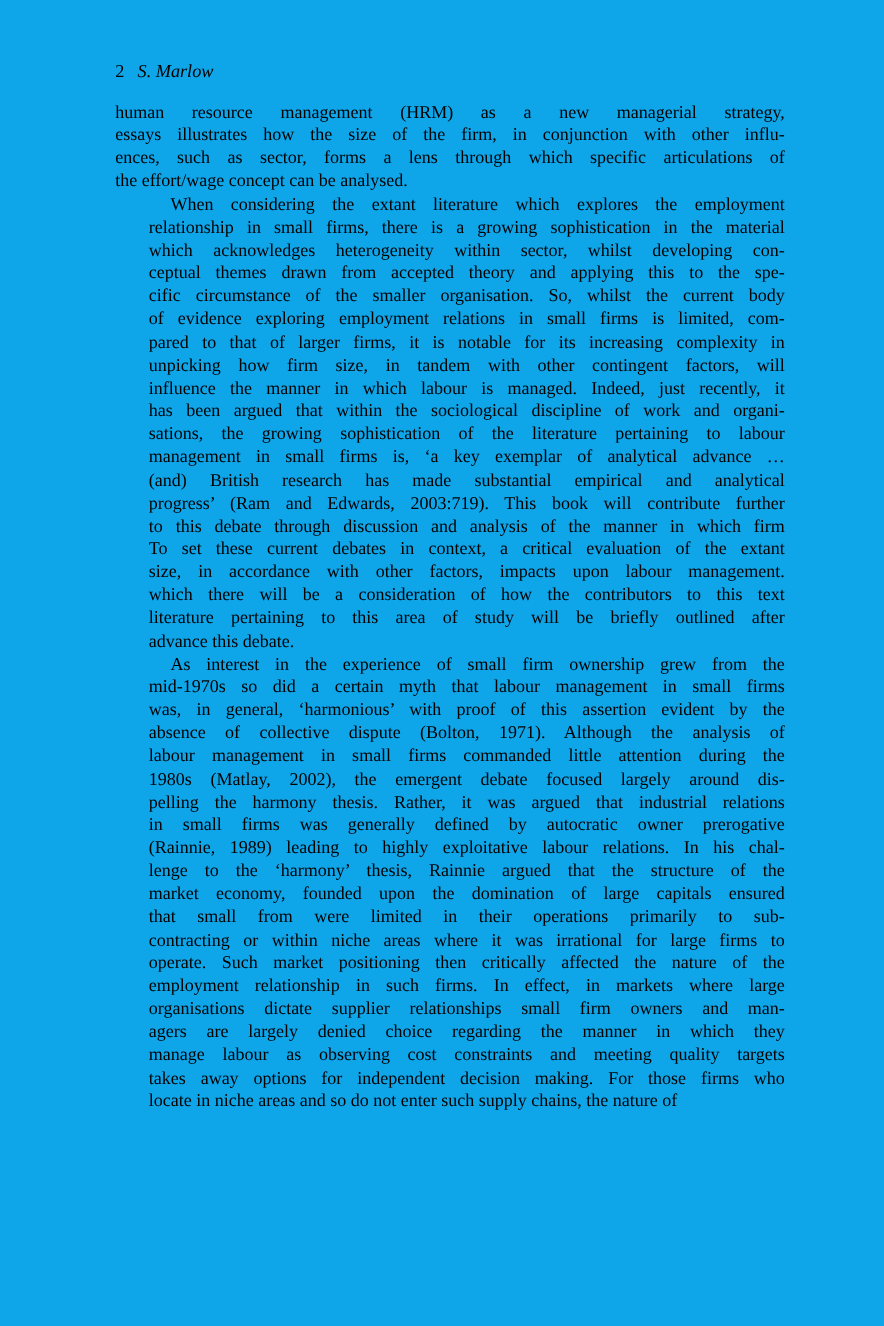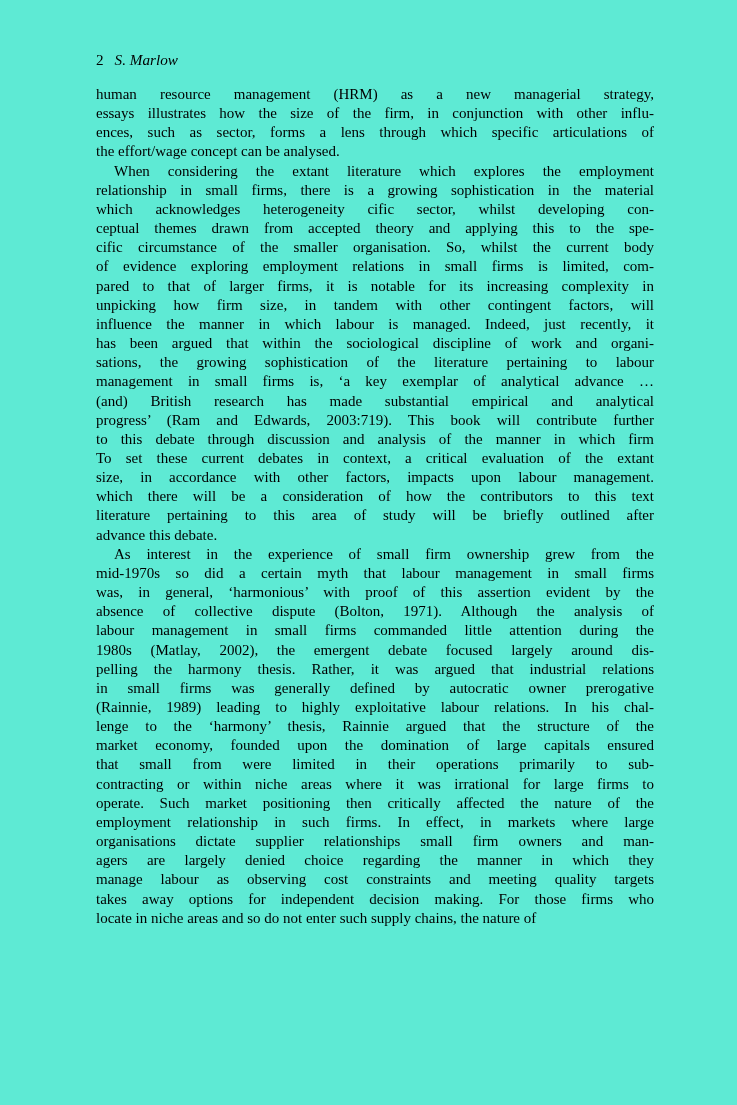--- a/index.html
+++ b/index.html
@@ -6,21 +6,21 @@
   html, body {
     margin: 0;
     padding: 0;
     background: #ffffff;
   }
 
   .page {
     position: relative;
     width: 737px;
     height: 1105px;
-    background: #5eead4;
+    background: #0ea5e9;
     margin: 0 auto;
     overflow: hidden;
     font-family: "Liberation Serif", "DejaVu Serif", serif;
     color: #000000;
     -webkit-font-smoothing: antialiased;
   }
 
   
   .running-head {
     position: absolute;
@@ -85,21 +85,21 @@
   <div class="textblock" id="textblock">
       <p class="para">
         <span class="line">human  resource  management  (HRM)  as  a  new  managerial  strategy,</span>
         <span class="line">essays illustrates how the size of the firm, in conjunction with other influ-</span>
         <span class="line">ences, such as sector, forms a lens through which specific articulations of</span>
         <span class="line last">the effort/wage concept can be analysed.</span>
       </p>
       <p class="para">
         <span class="line indent">When considering the extant literature which explores the employment</span>
         <span class="line">relationship in small firms, there is a growing sophistication in the material</span>
-        <span class="line">which  acknowledges  heterogeneity  cific  sector,  whilst  developing  con-</span>
+        <span class="line">which  acknowledges  heterogeneity  within  sector,  whilst  developing  con-</span>
         <span class="line">ceptual themes drawn from accepted theory and applying this to the spe-</span>
         <span class="line">cific circumstance of the smaller organisation. So, whilst the current body</span>
         <span class="line">of evidence exploring employment relations in small firms is limited, com-</span>
         <span class="line">pared to that of larger firms, it is notable for its increasing complexity in</span>
         <span class="line">unpicking  how  firm  size,  in  tandem  with  other  contingent  factors,  will</span>
         <span class="line">influence the manner in which labour is managed. Indeed, just recently, it</span>
         <span class="line">has been argued that within the sociological discipline of work and organi-</span>
         <span class="line">sations,  the  growing  sophistication  of  the  literature  pertaining  to  labour</span>
         <span class="line">management  in  small  firms  is,  ‘a  key  exemplar  of  analytical  advance  …</span>
         <span class="line">(and)  British  research  has  made  substantial  empirical  and  analytical</span>
@@ -132,14 +132,14 @@
         <span class="line">manage labour as observing cost constraints and meeting quality targets</span>
         <span class="line">takes away options for independent decision making. For those firms who</span>
         <span class="line last">locate in niche areas and so do not enter such supply chains, the nature of</span>
       </p>
     </div>
 
 </div>
 
 <style>
 
-#textblock .para + .para { margin-top: 0; }
+#textblock .para + .para { margin-top: 0; margin-left: 28px; }
 </style>
 
 </body></html>

